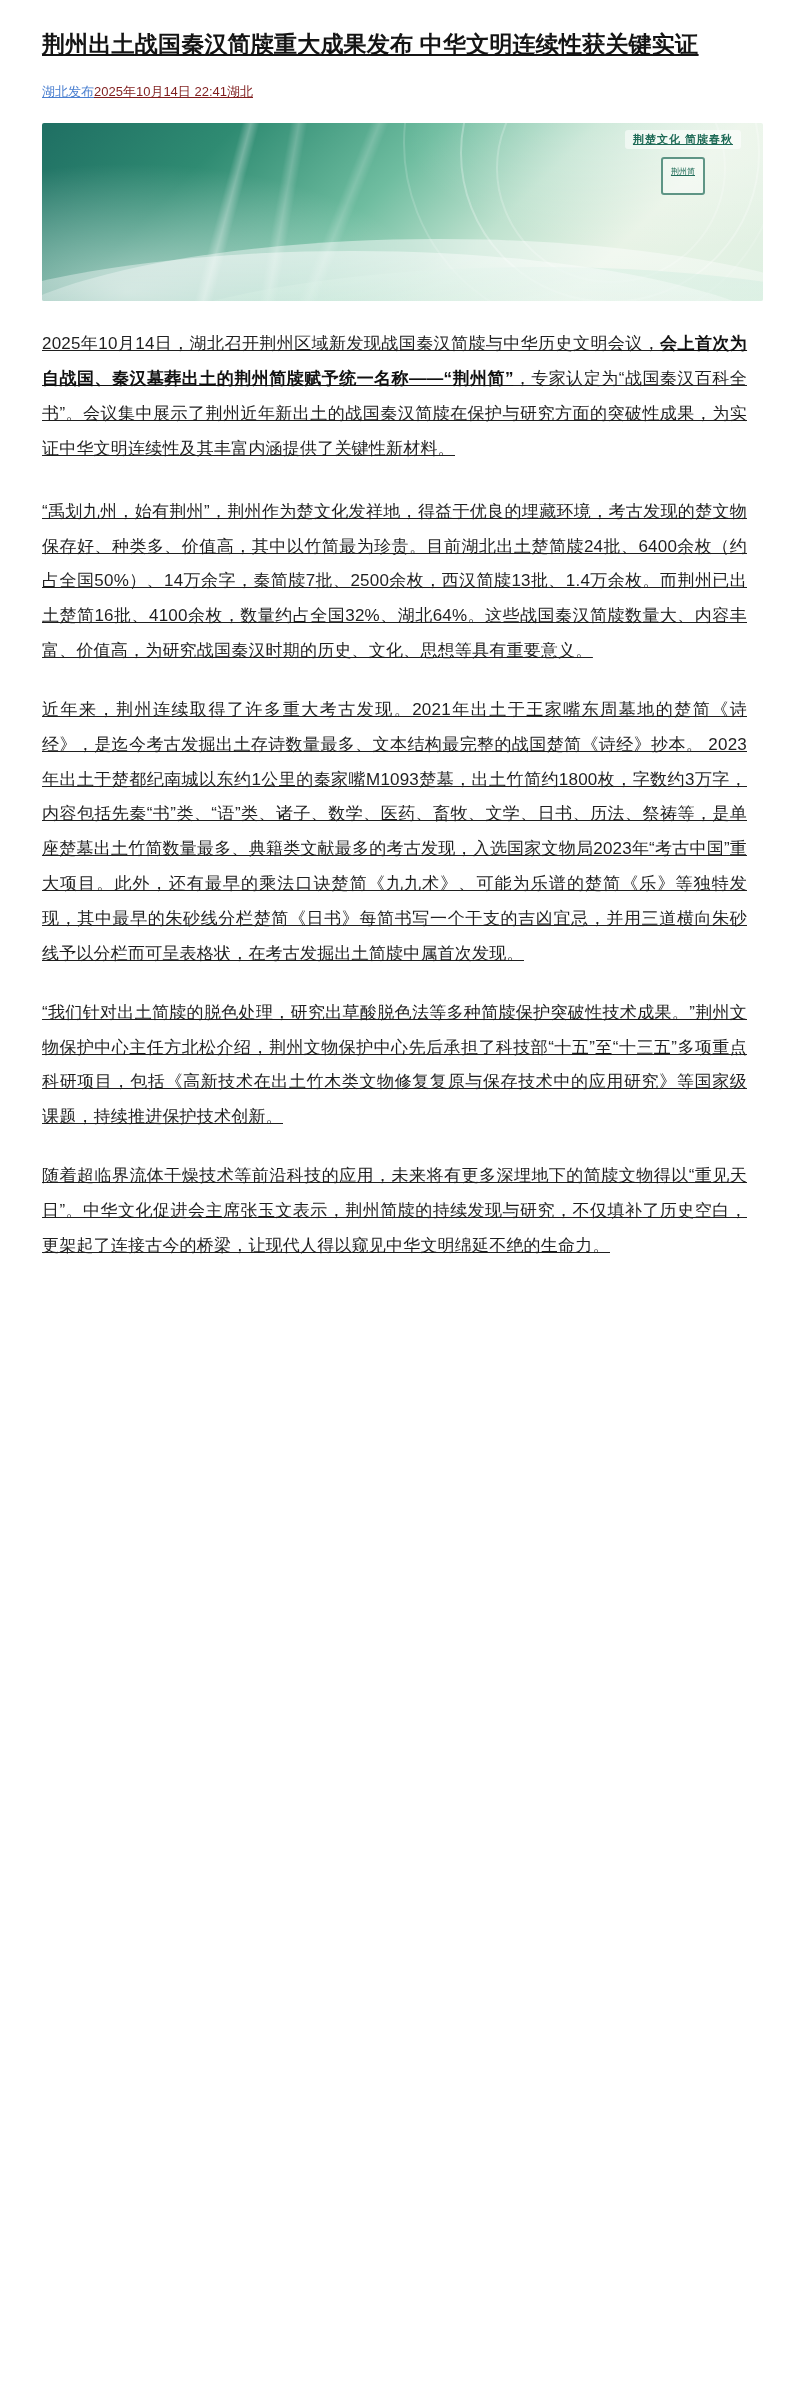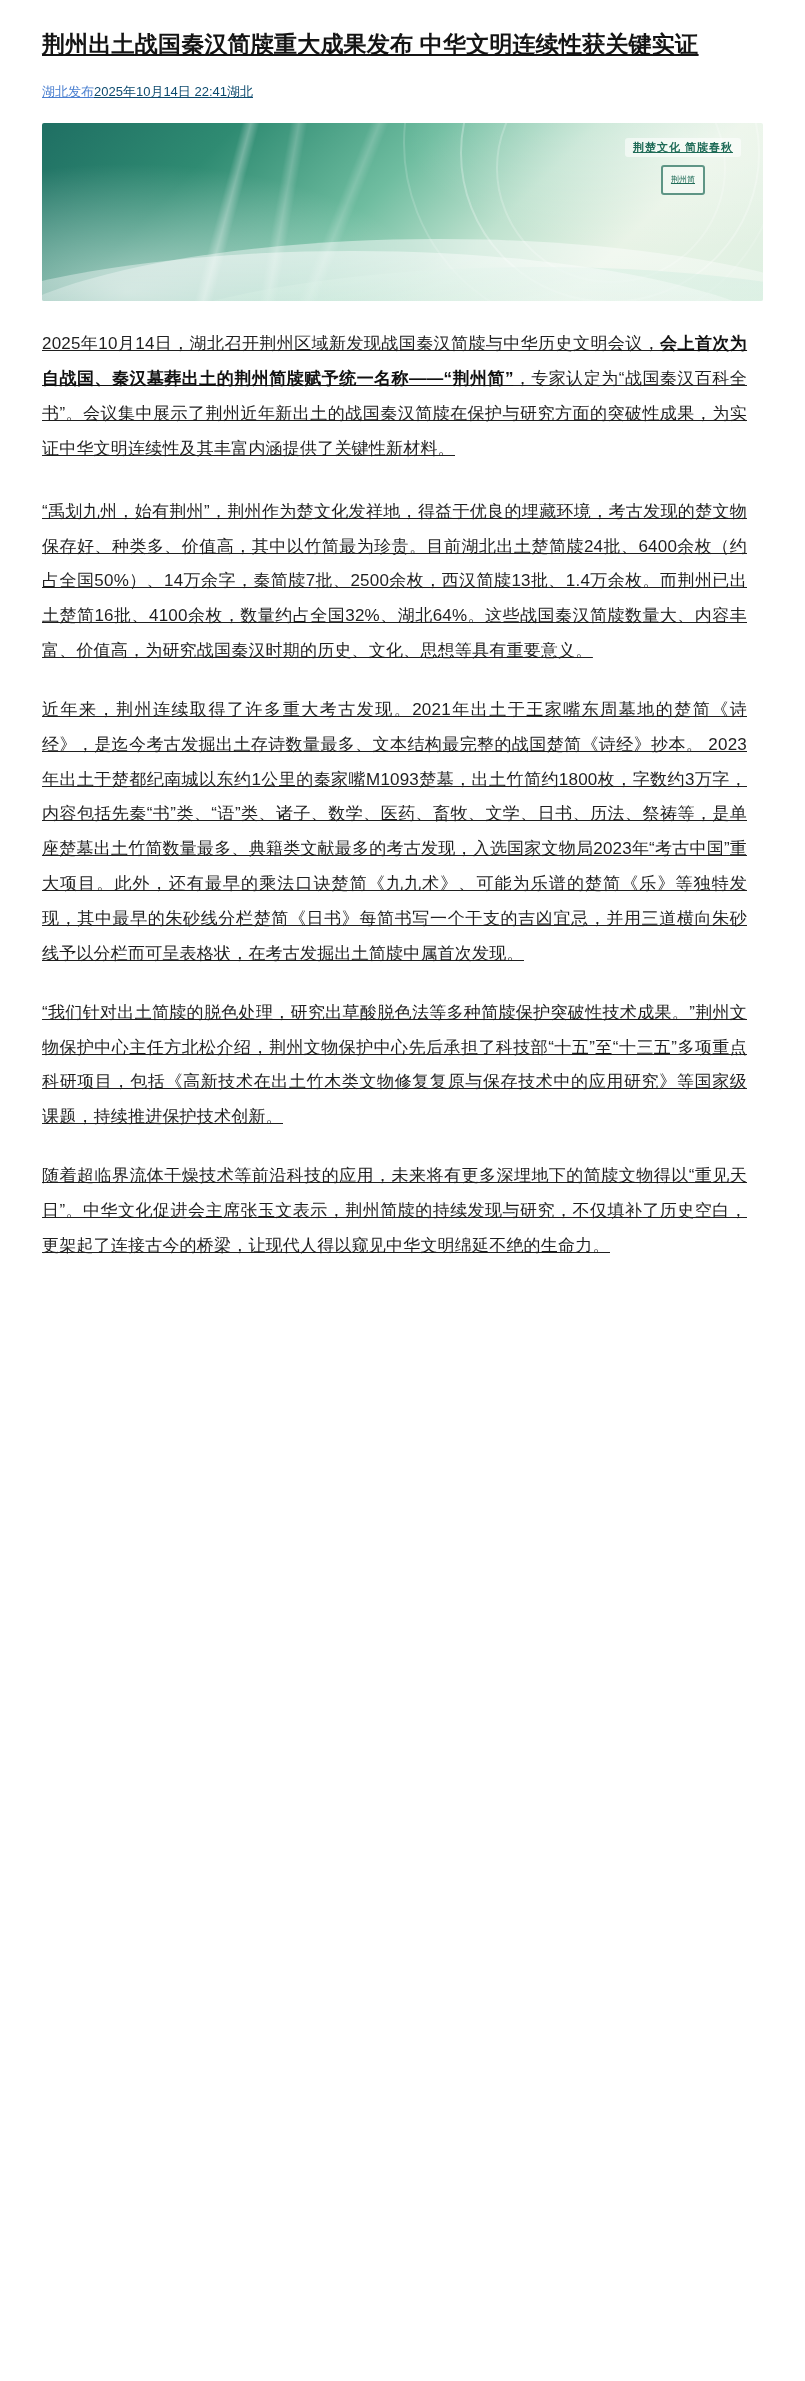--- a/index.html
+++ b/index.html
@@ -31,21 +31,21 @@
     display: flex;
     align-items: center;
     font-size: 13px;
     color: #8a8a8a;
     margin-bottom: 22px;
   }
   .byline .source {
     color: #4a7fd0;
   }
   .byline .time, .byline .region {
-    color: #0c4a6e;
+    color: #7f1d1d;
   }
 
   
   .hero {
     width: 100%;
     height: 178px;
     border-radius: 2px;
     position: relative;
     overflow: hidden;
     background:
@@ -77,38 +77,38 @@
     position: absolute;
     left: 0; bottom: 0; width: 55%; height: 100%;
     background:
       linear-gradient(105deg, rgba(255,255,255,0) 45%, rgba(255,255,255,0.30) 47%, rgba(255,255,255,0) 49%),
       linear-gradient(100deg, rgba(255,255,255,0) 58%, rgba(255,255,255,0.22) 60%, rgba(255,255,255,0) 62%),
       linear-gradient(112deg, rgba(255,255,255,0) 70%, rgba(255,255,255,0.18) 72%, rgba(255,255,255,0) 74%);
   }
   .hero .badge {
     position: absolute;
     right: 22px;
-    top: 14px;
+    top: 6px;
     text-align: center;
     color: #1d5f4e;
   }
   .hero .badge .b-title {
     font-size: 11px;
     letter-spacing: 1px;
     color: #1f6b57;
     font-weight: 700;
     background: rgba(255,255,255,0.55);
     padding: 2px 8px;
     border-radius: 3px;
     display: inline-block;
   }
   .hero .badge .b-mark {
     margin: 8px auto 0 auto;
     width: 44px;
-    height: 30px;
+    height: 38px;
     border: 2px solid rgba(31,107,87,0.7);
     border-radius: 3px;
     font-size: 8px;
     line-height: 26px;
     color: #1f6b57;
     background: rgba(255,255,255,0.35);
   }
 
   
   .para {

